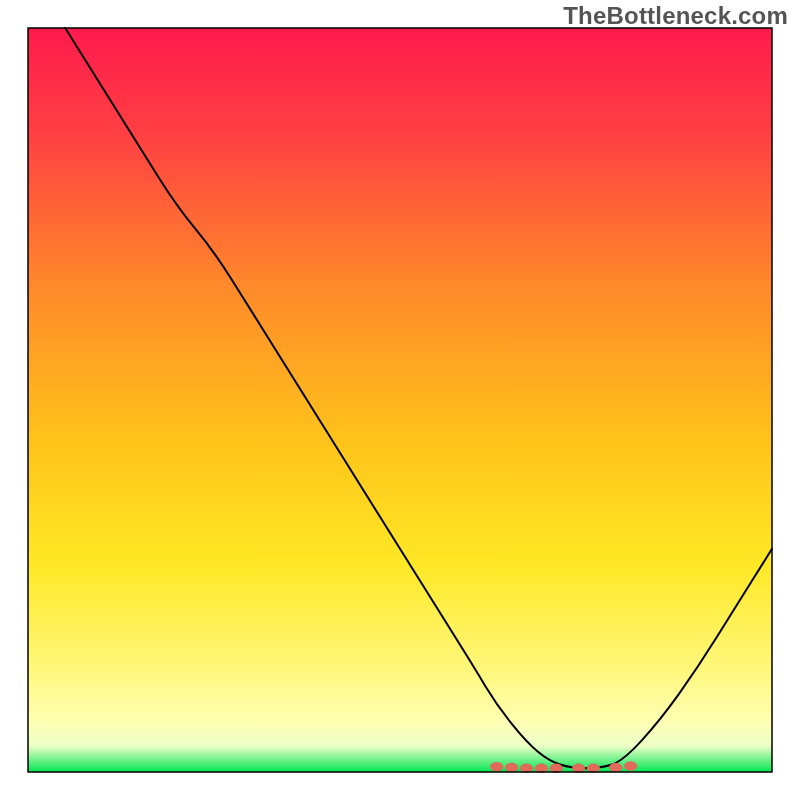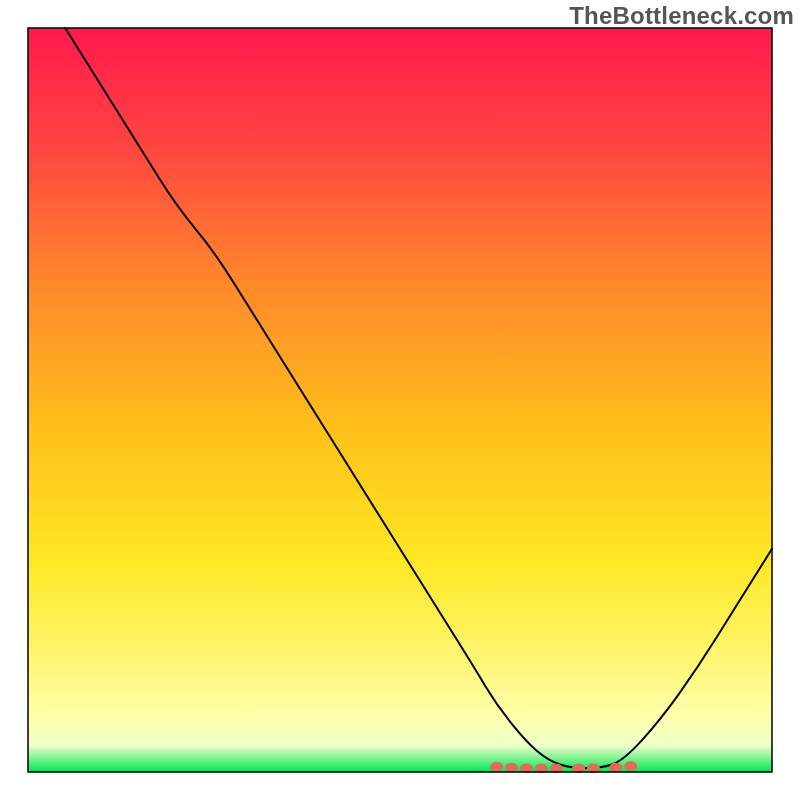--- a/index.html
+++ b/index.html
@@ -12,21 +12,21 @@
     overflow: hidden;
   }
   .stage {
     position: relative;
     width: 800px;
     height: 800px;
   }
   .watermark {
     position: absolute;
     top: 2px;
-    right: 6px;
+    right: 12px;
     font-size: 24px;
     font-weight: 600;
     color: #555555;
     letter-spacing: 0.2px;
   }
   svg {
     position: absolute;
     top: 0;
     left: 0;
   }

